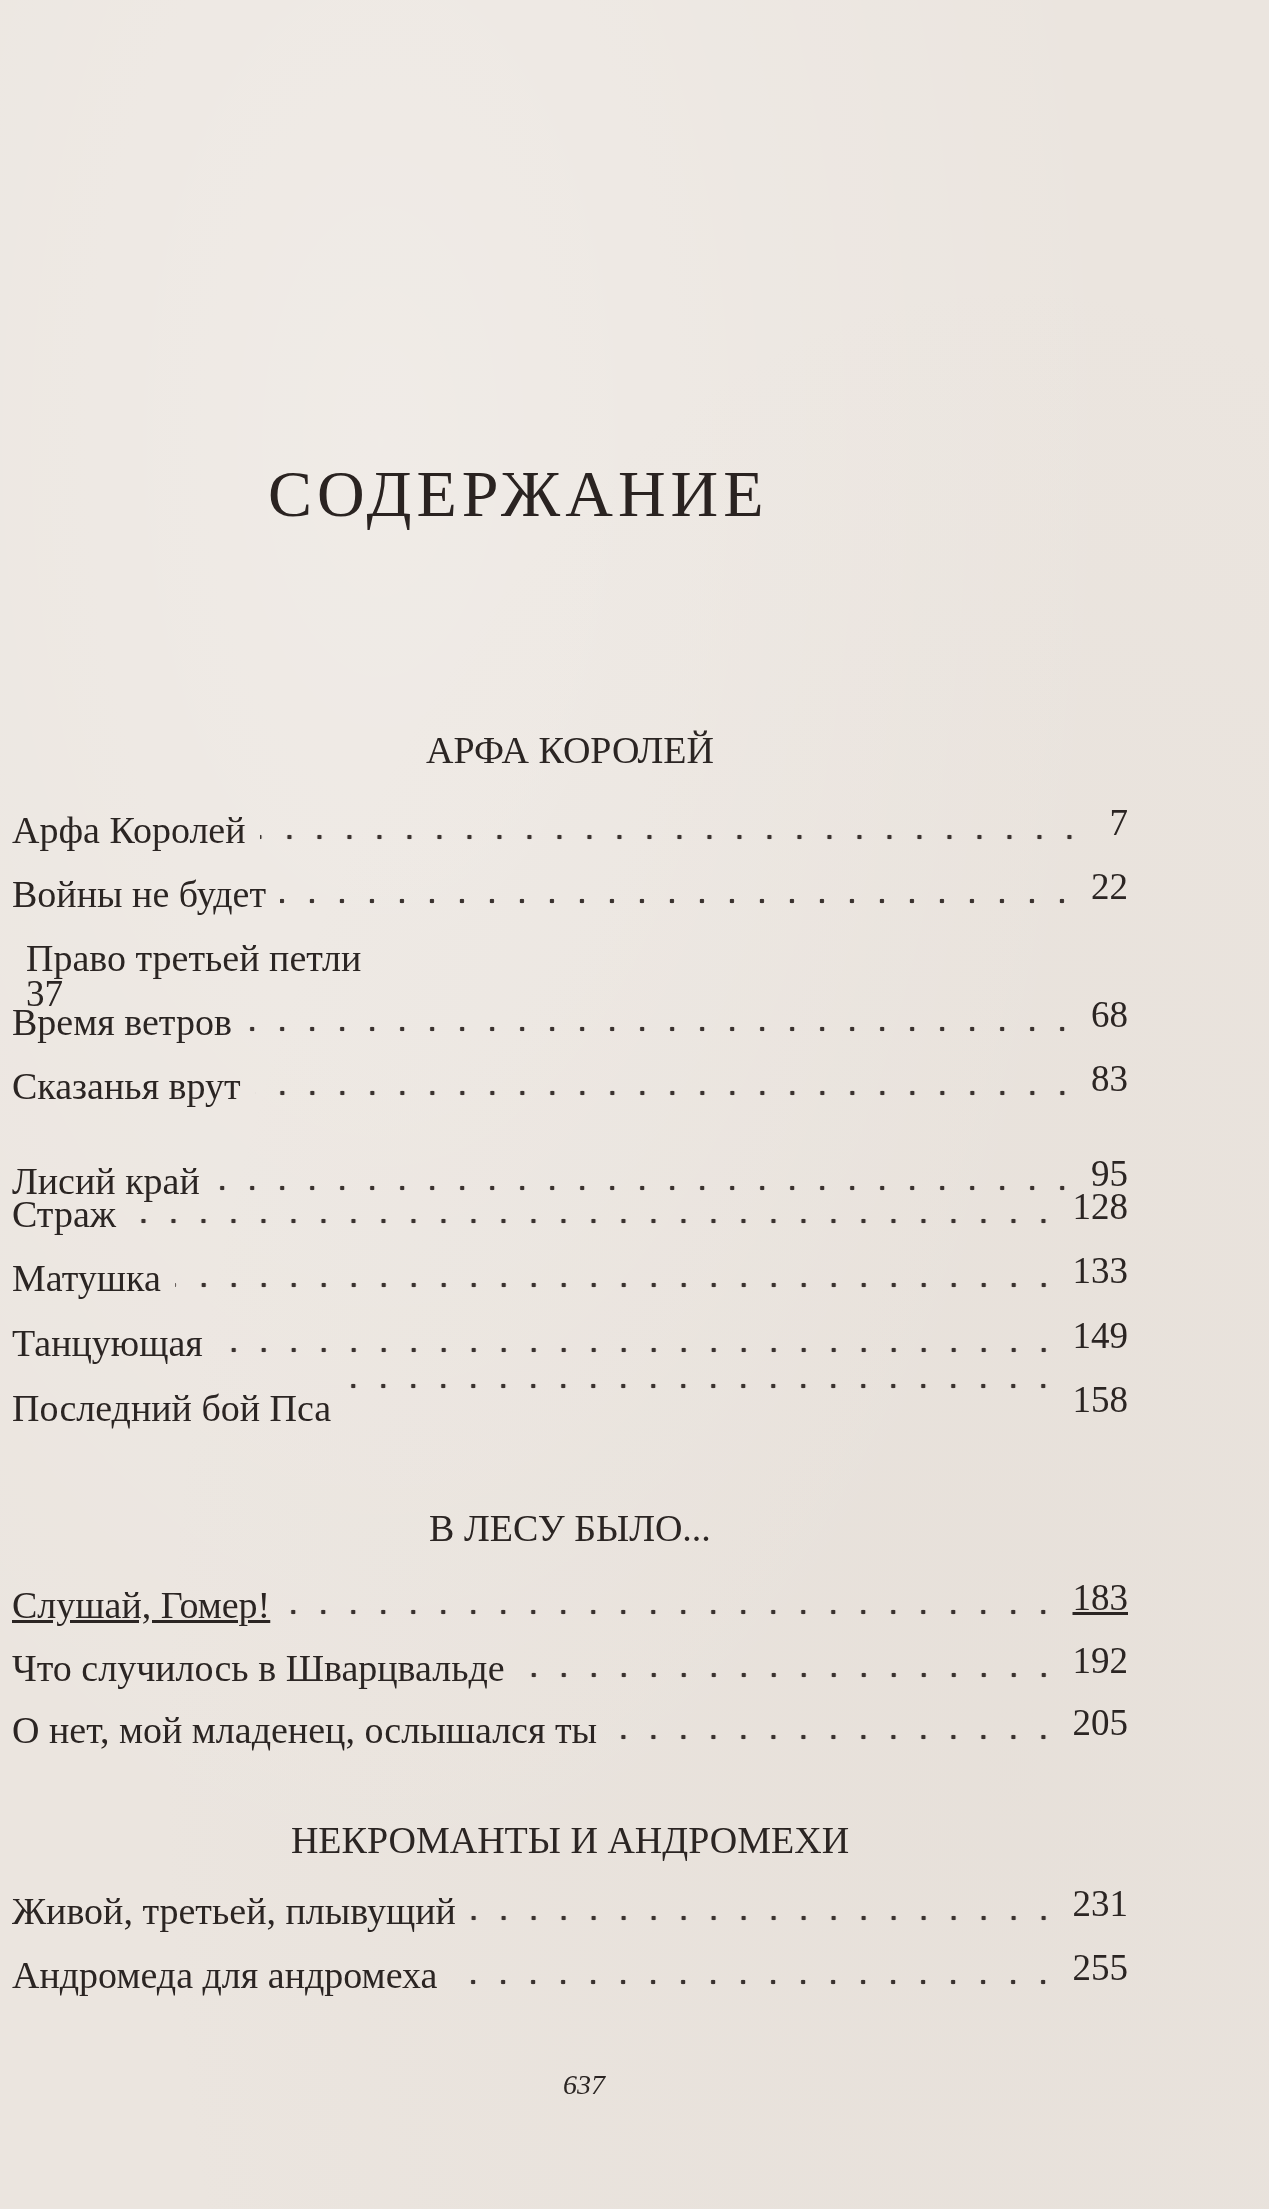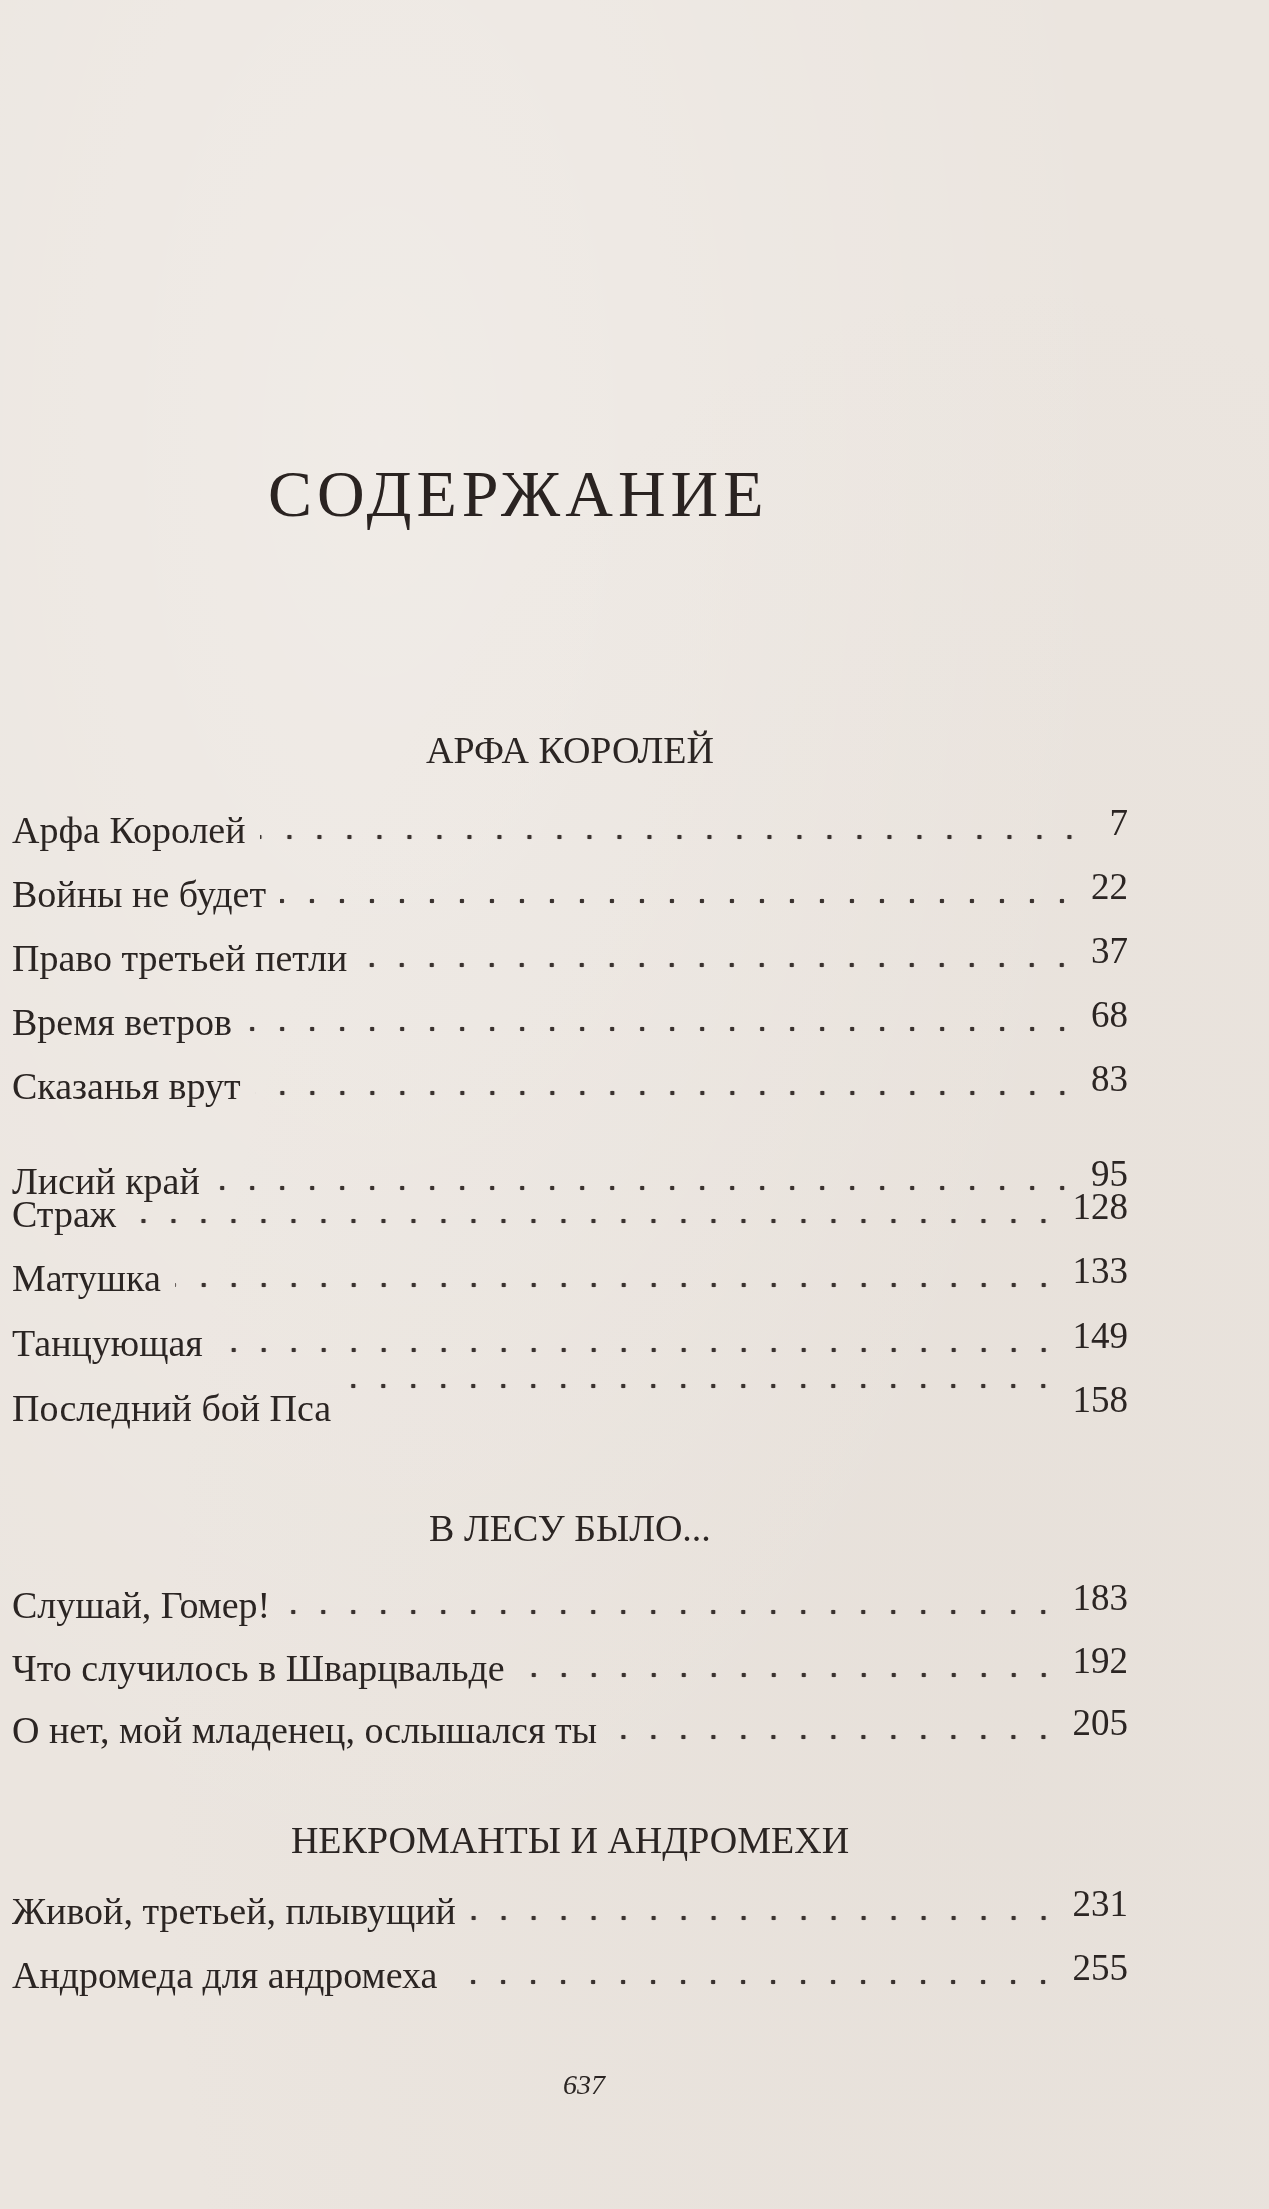--- a/index.html
+++ b/index.html
@@ -94,21 +94,21 @@
 <div class="toc-row" style="top:808px;">
   <span class="toc-title">Арфа Королей</span>
   <span class="toc-leader"></span>
   <span class="toc-page">7</span>
 </div>
 <div class="toc-row" style="top:872px;">
   <span class="toc-title">Войны не будет</span>
   <span class="toc-leader"></span>
   <span class="toc-page">22</span>
 </div>
-<div class="toc-row" style="top:936px;">
+<div class="toc-row" style="top:936px;flex-direction:column;">
   <span class="toc-title">Право третьей петли</span>
   <span class="toc-leader"></span>
   <span class="toc-page">37</span>
 </div>
 <div class="toc-row" style="top:1000px;">
   <span class="toc-title">Время ветров</span>
   <span class="toc-leader"></span>
   <span class="toc-page">68</span>
 </div>
 <div class="toc-row" style="top:1064px;">
@@ -137,21 +137,21 @@
   <span class="toc-page">149</span>
 </div>
 <div class="toc-row" style="top:1386px;align-items:center;">
   <span class="toc-title">Последний бой Пса</span>
   <span class="toc-leader"></span>
   <span class="toc-page">158</span>
 </div>
 
 <div class="section-heading" style="top:1506px;">В ЛЕСУ БЫЛО...</div>
 
-<div class="toc-row" style="top:1583px;">
+<div class="toc-row" style="top:1583px;text-decoration:underline;">
   <span class="toc-title">Слушай, Гомер!</span>
   <span class="toc-leader"></span>
   <span class="toc-page">183</span>
 </div>
 <div class="toc-row" style="top:1646px;">
   <span class="toc-title">Что случилось в Шварцвальде</span>
   <span class="toc-leader"></span>
   <span class="toc-page">192</span>
 </div>
 <div class="toc-row" style="top:1708px;">

